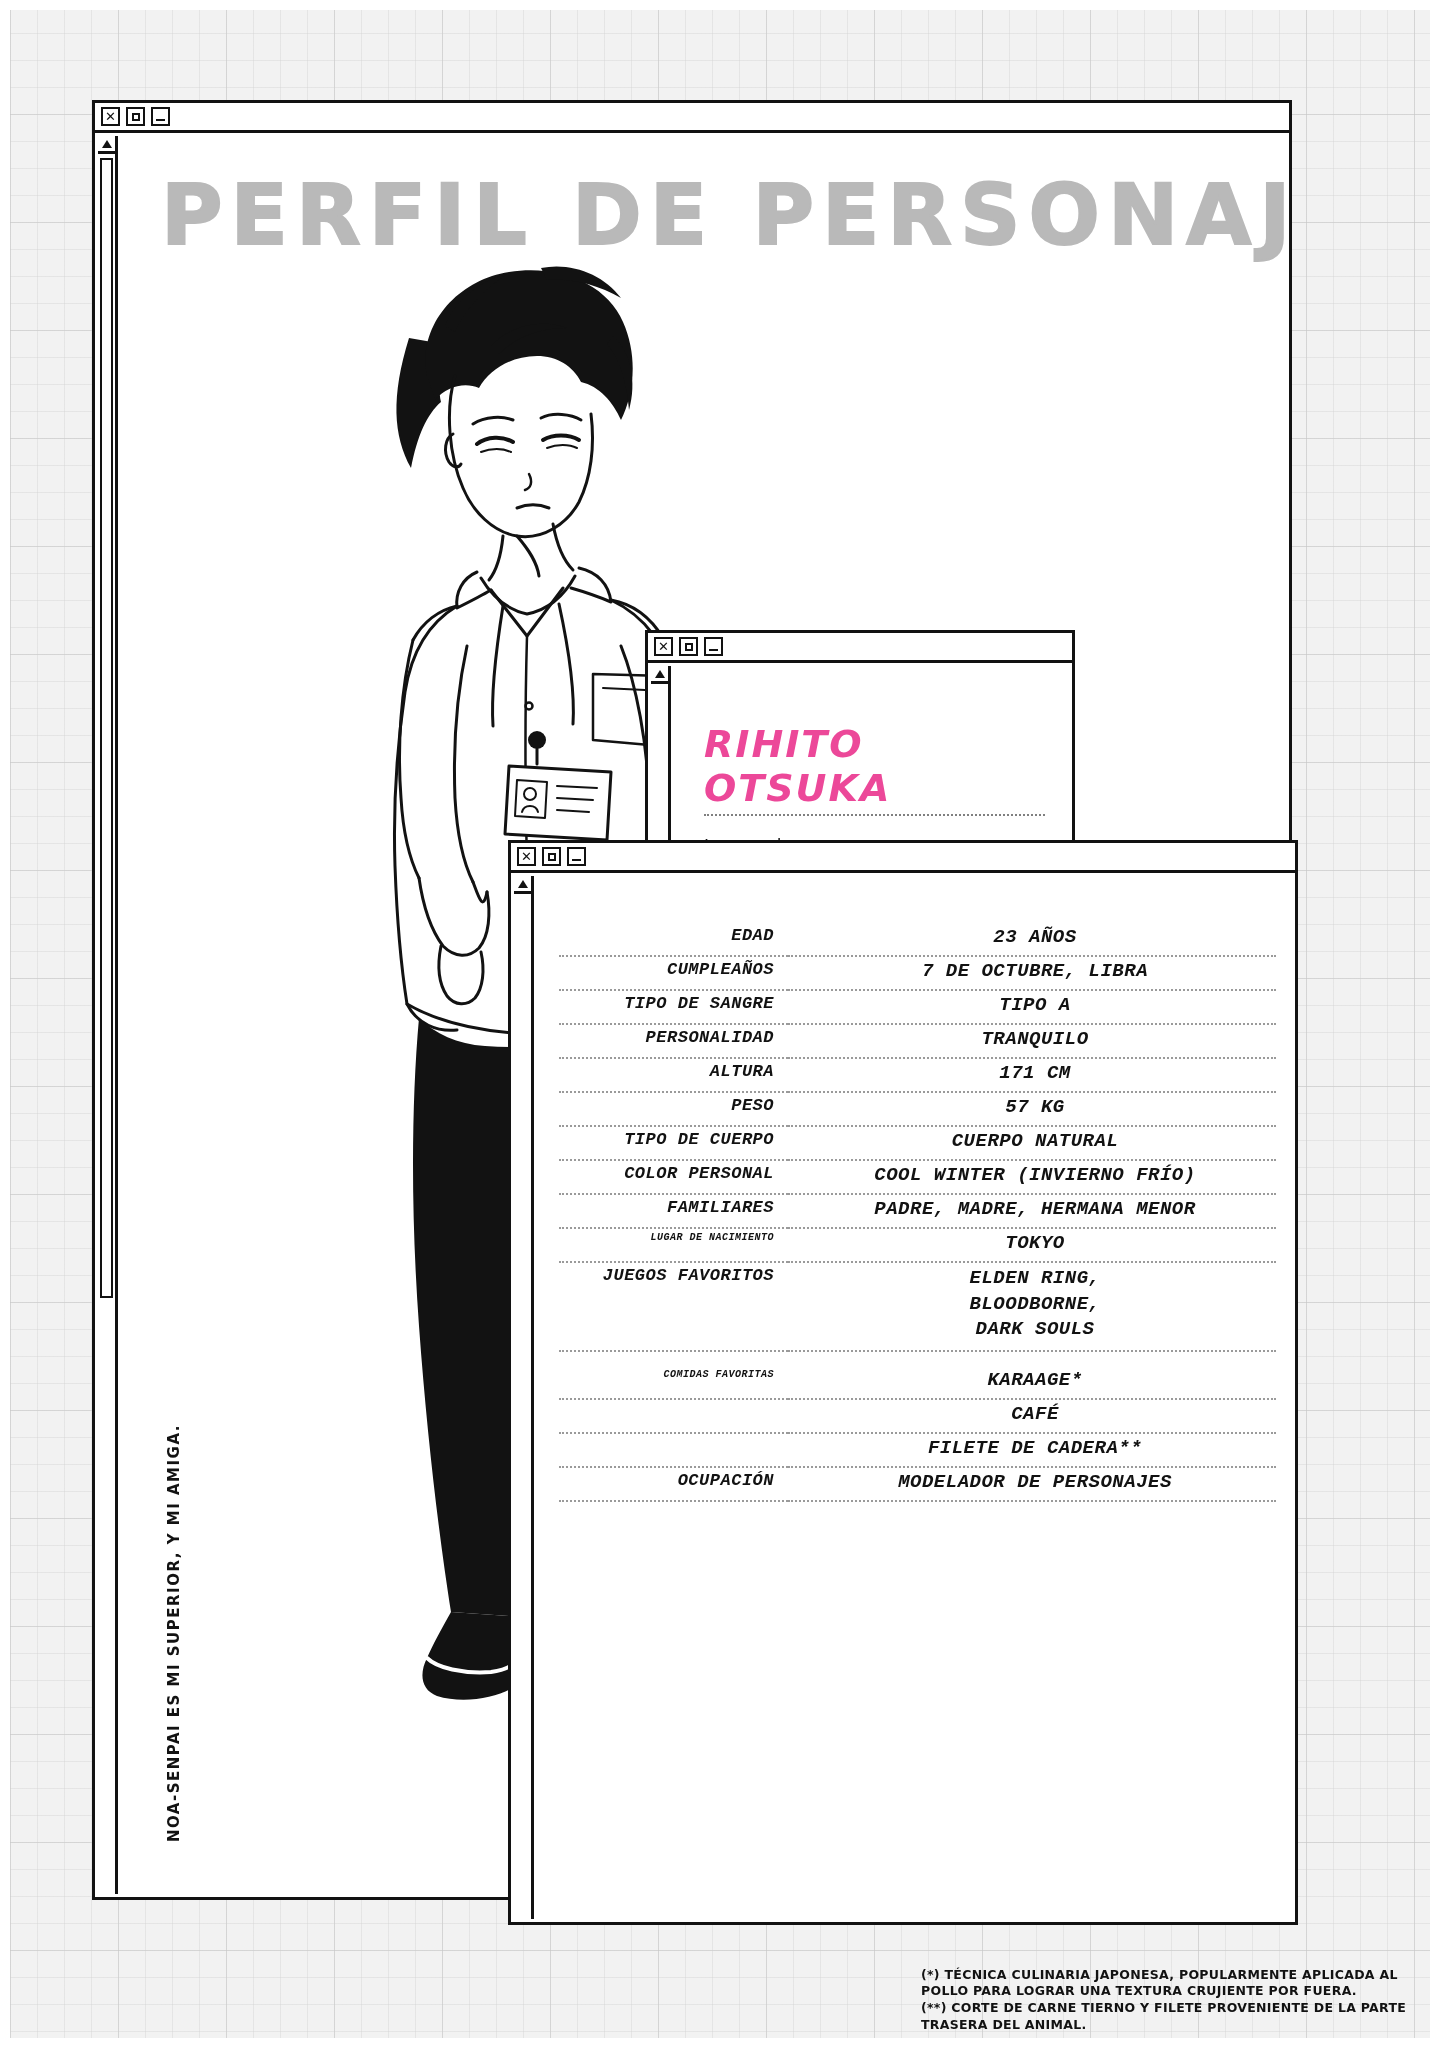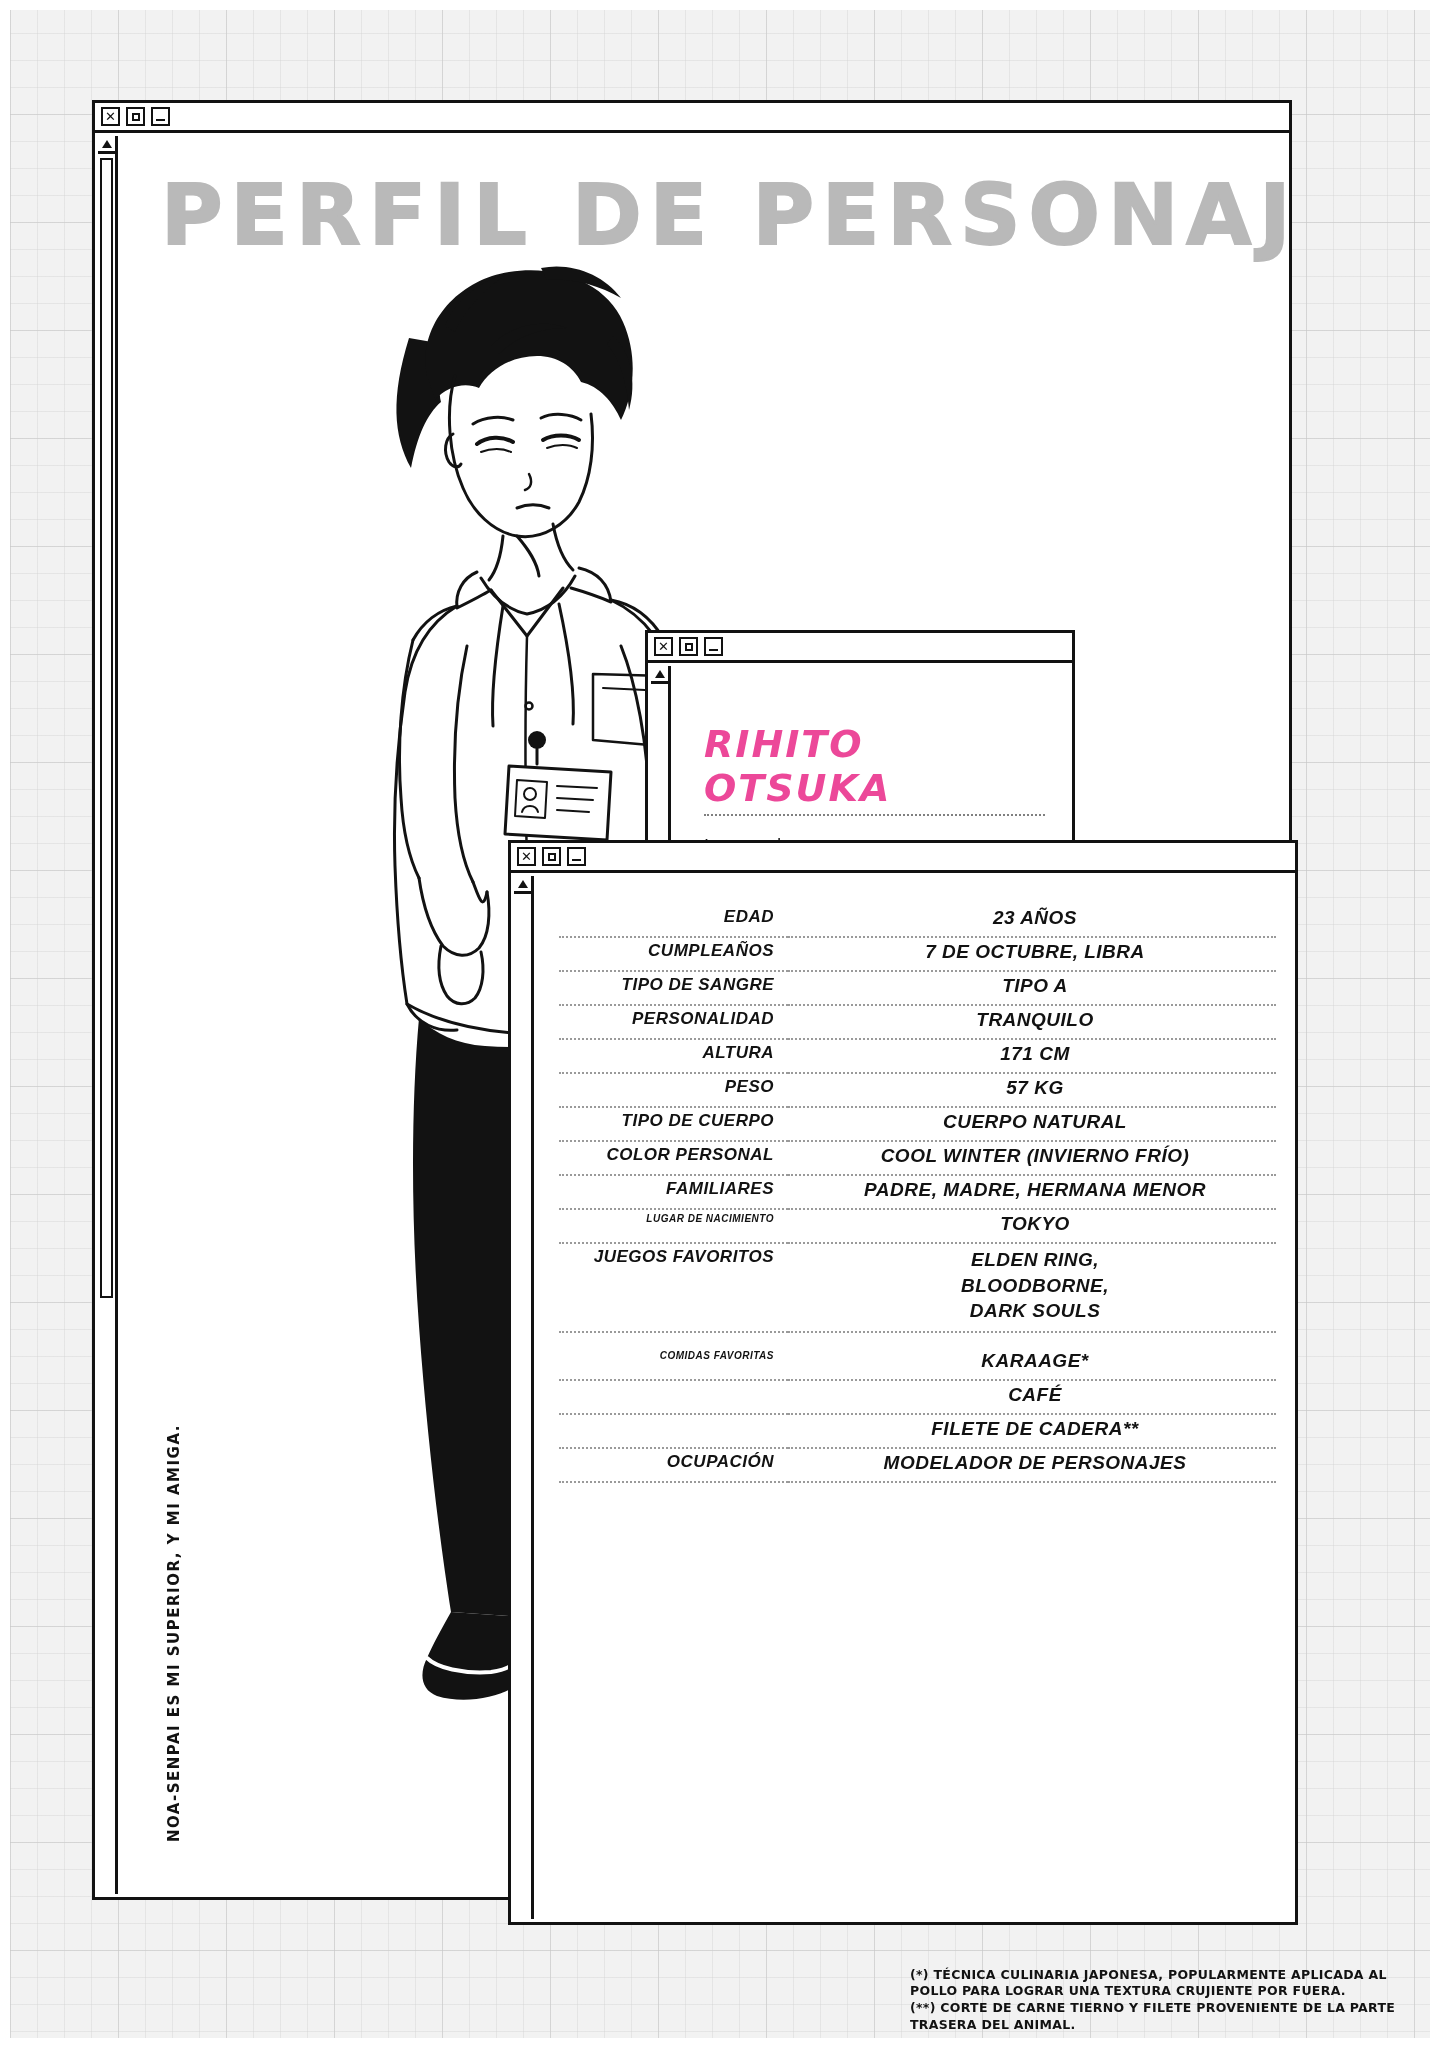--- a/index.html
+++ b/index.html
@@ -214,21 +214,22 @@
   }
   #win-stats .content {
     position: absolute;
     left: 26px; top: 33px; right: 3px; bottom: 3px;
     padding: 28px 16px 0 22px;
     box-sizing: border-box;
   }
   table.stats {
     width: 100%;
     border-collapse: collapse;
-    font-family: Liberation Sans, sans-serif;
+    font-family: Liberation Mono, monospace;
+    margin-top: 19px;
   }
   table.stats td {
     vertical-align: top;
     padding: 3px 0 7px 0;
     font-size: 19px;
     font-weight: 700;
     font-style: italic;
     letter-spacing: 0.5px;
     color: #121212;
     border-bottom: 2px dotted #9a9a9a;
@@ -241,21 +242,21 @@
     font-size: 17px;
   }
   table.stats td.label.small { font-size: 10px; }
   table.stats td.value { padding-left: 6px; }
   table.stats tr.spacer td { height: 14px; padding: 0; border-bottom: none; }
   .multiline { line-height: 1.35; }
 
   
   #footnotes {
     position: absolute;
-    right: 40px;
+    right: 29px;
     bottom: 14px;
     width: 490px;
     font-size: 12.5px;
     font-weight: 700;
     line-height: 1.35;
     letter-spacing: 0.3px;
     color: #121212;
     font-family: "DejaVu Sans", sans-serif;
     z-index: 6;
   }

